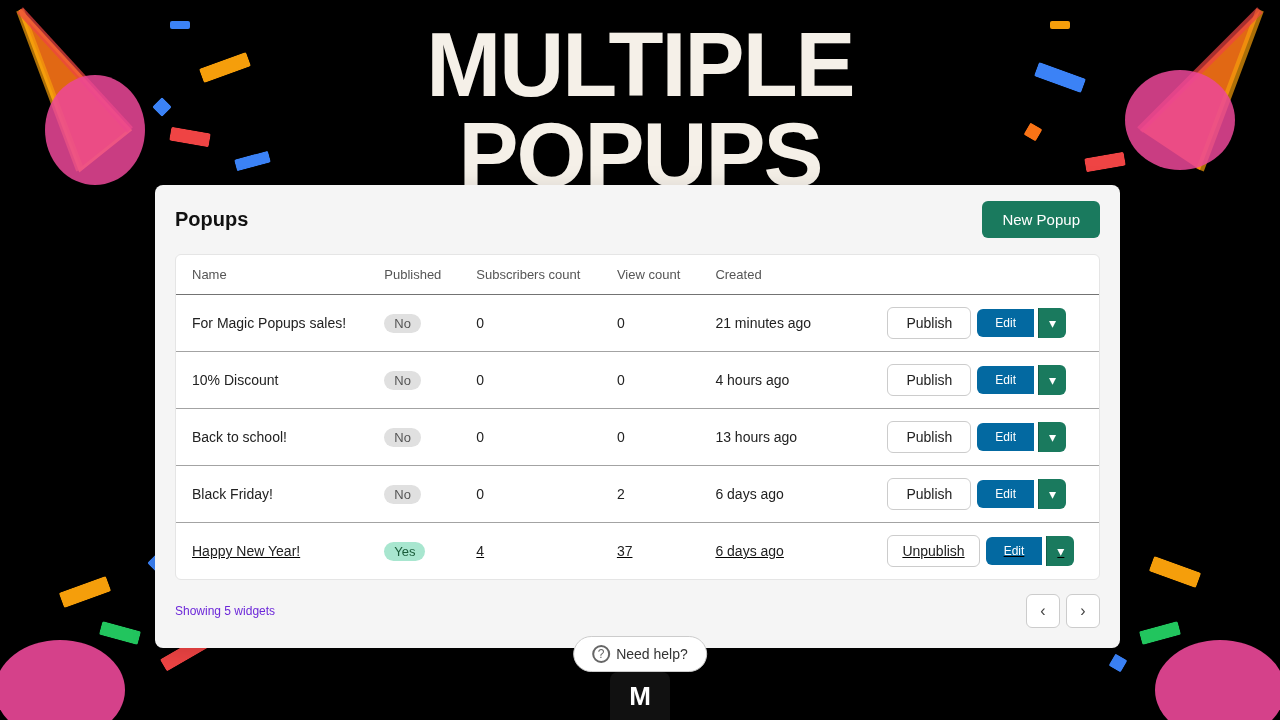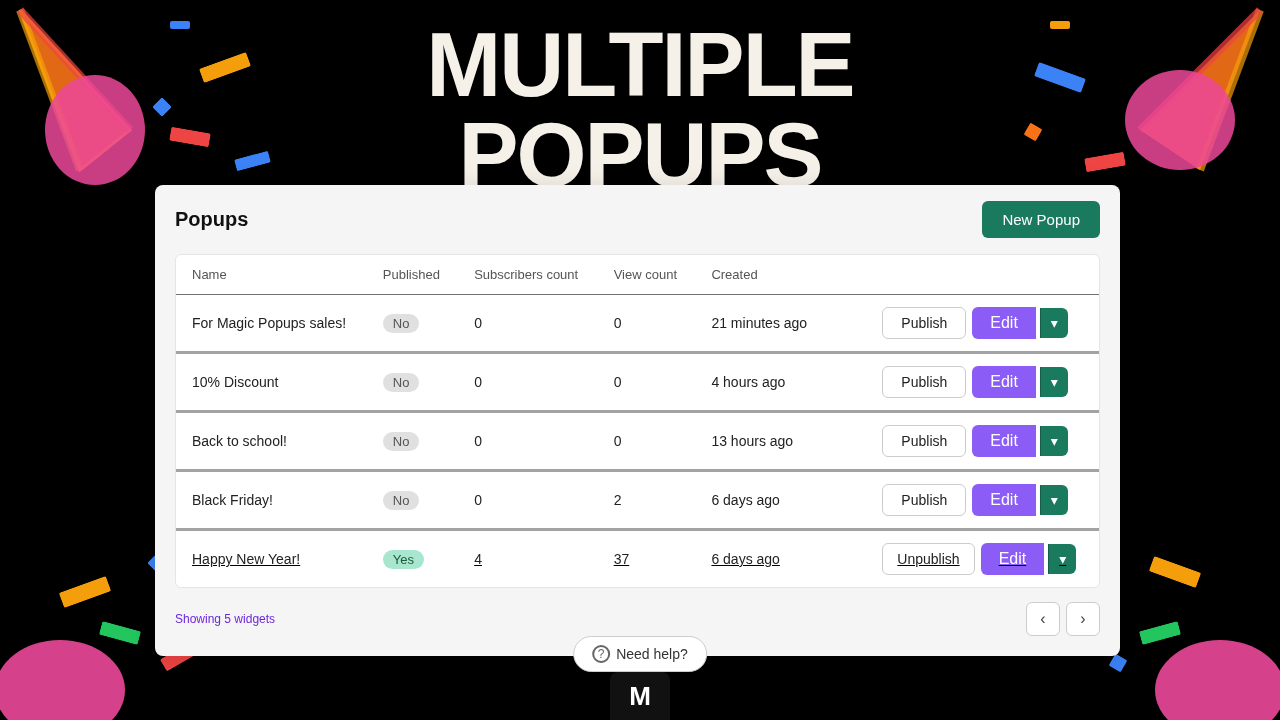--- a/index.html
+++ b/index.html
@@ -85,21 +85,21 @@
 
     thead th {
       text-align: left;
       padding: 12px 16px;
       font-size: 13px;
       color: #555;
       font-weight: 500;
     }
 
     tbody tr {
-      border-bottom: 3px solid #a3a3a3;
+      border-bottom: 1px solid #a3a3a3;
     }
     tbody tr:last-child { border-bottom: none; text-decoration: underline; }
 
     tbody td {
       padding: 12px 16px;
       font-size: 14px;
       color: #222;
       vertical-align: middle;
     }
 
@@ -139,26 +139,26 @@
       color: #222;
     }
 
     .btn-group {
       display: inline-flex;
       align-items: center;
       gap: 4px;
     }
 
     .btn-edit {
-      background: #8b5cf6;
+      background: #0369a1;
       color: #fff;
       border: none;
       border-radius: 6px 0 0 6px;
       padding: 7px 18px;
-      font-size: 16px;
+      font-size: 12px;
       font-weight: 500;
       cursor: pointer;
     }
 
     .btn-caret {
       background: #1a7a5e;
       color: #fff;
       border: none;
       border-radius: 0 6px 6px 0;
       padding: 7px 10px;

